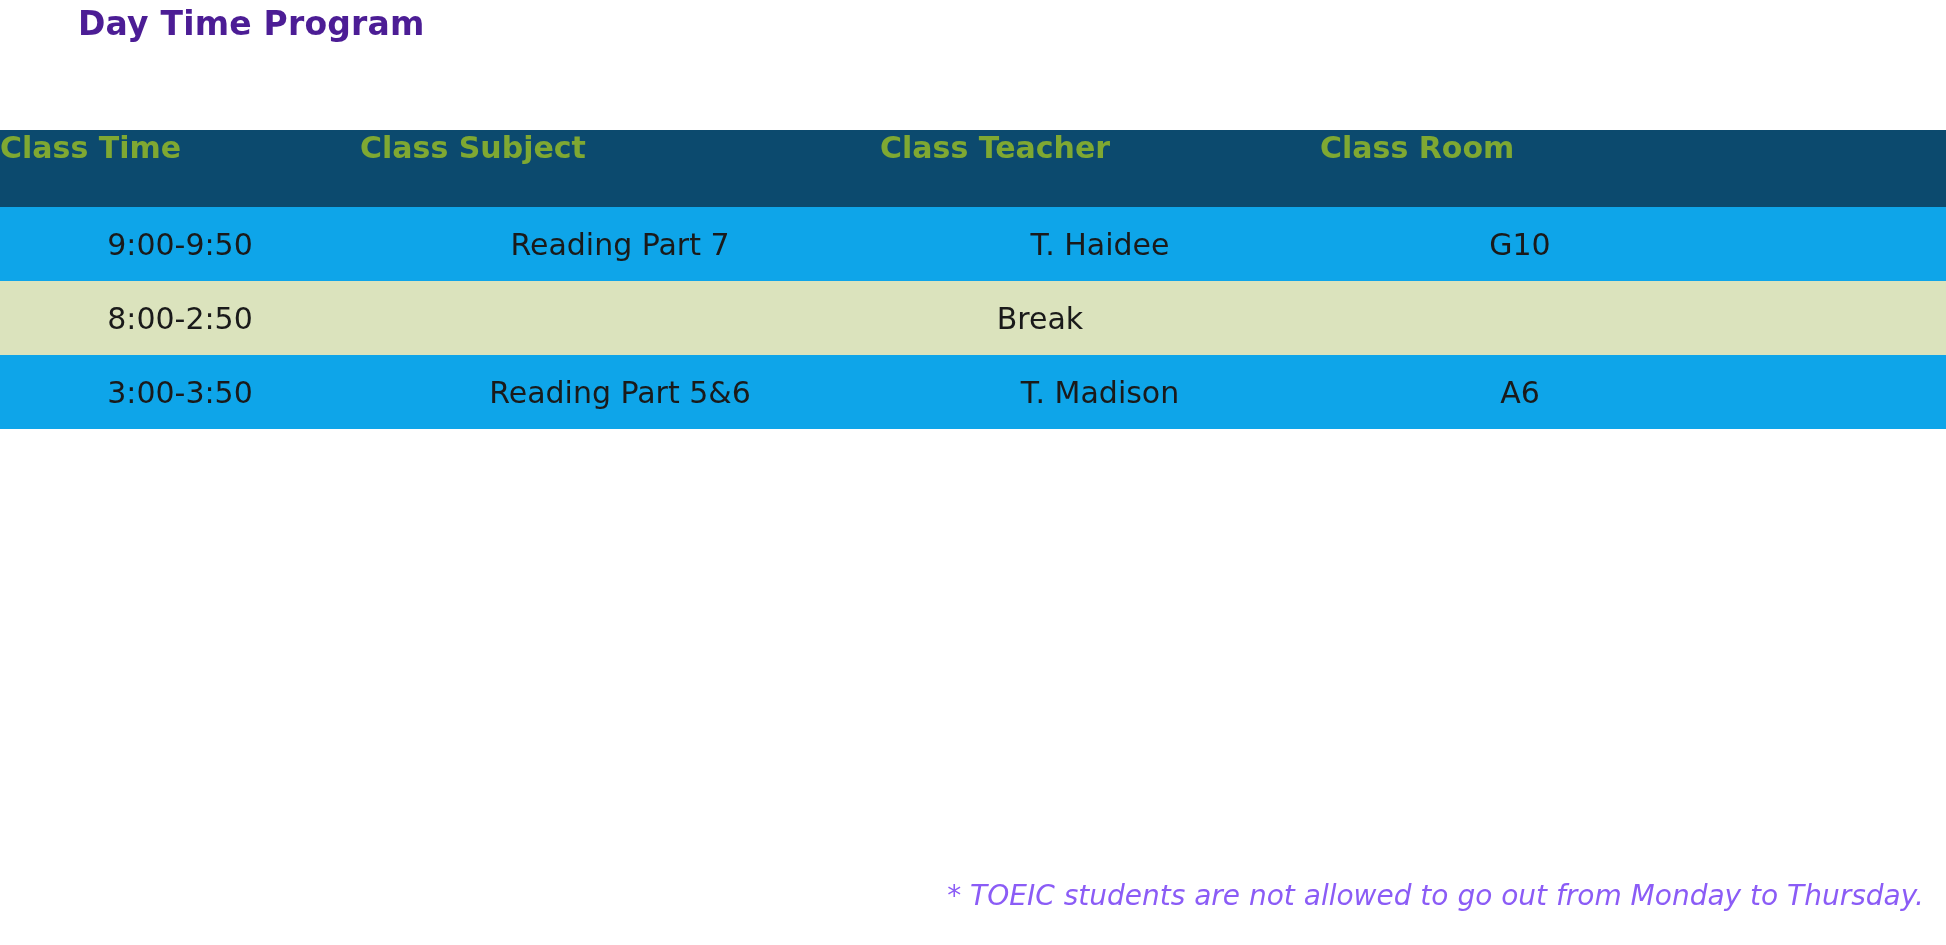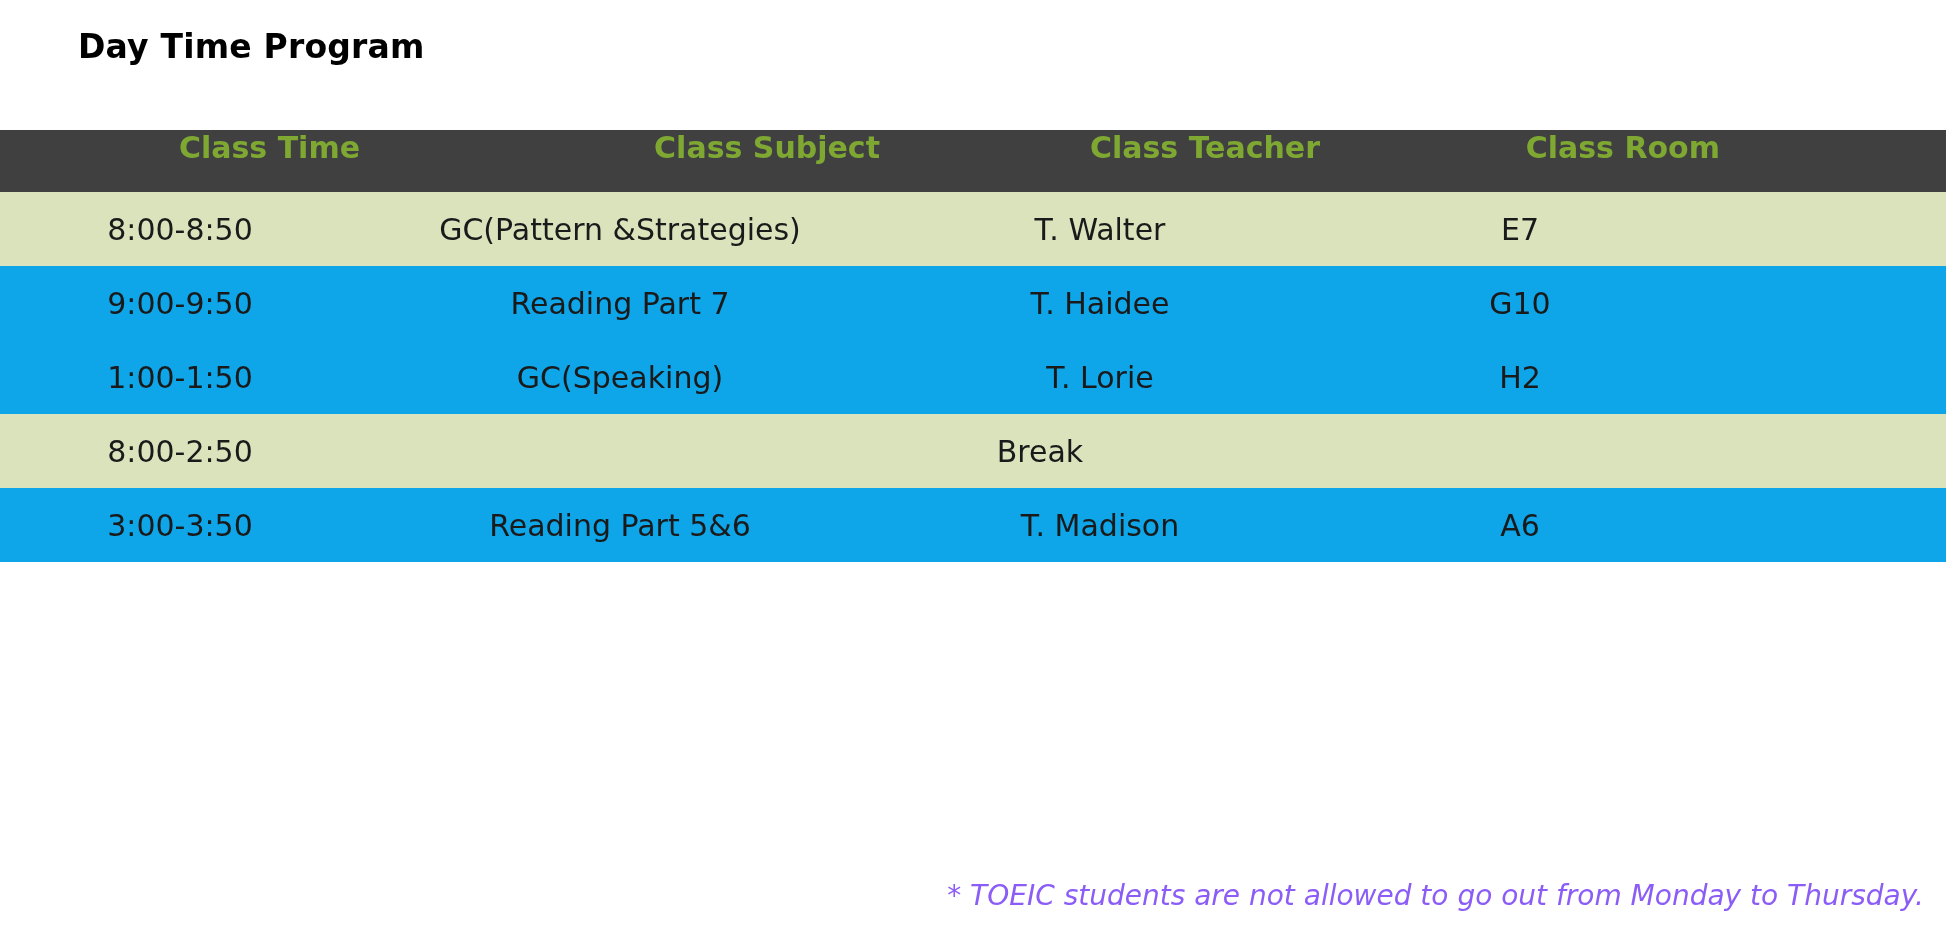--- a/index.html
+++ b/index.html
@@ -16,24 +16,24 @@
   }
   .page {
     position: relative;
     width: 1946px;
     height: 945px;
     box-sizing: border-box;
   }
   .title {
     position: absolute;
     left: 78px;
-    top: 27px;
+    top: 4px;
     font-size: 33px;
     font-weight: bold;
-    color: #000000;
+    color: #4c1d95;
     letter-spacing: 0.2px;
   }
   .table-wrap {
     position: absolute;
     left: 0;
     top: 130px;
     width: 1946px;
   }
   table.schedule {
     border-collapse: collapse;
@@ -43,23 +43,23 @@
   table.schedule col.c-time   { width: 360px; }
   table.schedule col.c-subject{ width: 520px; }
   table.schedule col.c-teacher{ width: 440px; }
   table.schedule col.c-room   { width: 400px; }
   table.schedule col.c-pad    { width: 226px; }
 
   table.schedule thead th {
     font-size: 30px;
     font-weight: bold;
     color: #7fa832;
-    padding: 0 0 27px 0;
-    text-align: right;
-    background: #404040;
+    padding: 0 0 42px 0;
+    text-align: left;
+    background: #0c4a6e;
     border: none;
   }
   table.schedule tbody td {
     font-size: 30px;
     color: #1a1a1a;
     text-align: center;
     height: 74px;
     padding: 0;
     border: none;
     font-weight: normal;
@@ -102,39 +102,25 @@
       <thead>
         <tr>
           <th>Class Time</th>
           <th>Class Subject</th>
           <th>Class Teacher</th>
           <th>Class Room</th>
           <th></th>
         </tr>
       </thead>
       <tbody id="schedule-body">
-          <tr class="row-odd">
-            <td>8:00-8:50</td>
-            <td>GC(Pattern &amp;Strategies)</td>
-            <td>T. Walter</td>
-            <td>E7</td>
-            <td></td>
-          </tr>
           <tr class="row-even">
             <td>9:00-9:50</td>
             <td>Reading Part 7</td>
             <td>T. Haidee</td>
             <td>G10</td>
-            <td></td>
-          </tr>
-          <tr class="row-even">
-            <td>1:00-1:50</td>
-            <td>GC(Speaking)</td>
-            <td>T. Lorie</td>
-            <td>H2</td>
             <td></td>
           </tr>
           <tr class="row-odd">
             <td>8:00-2:50</td>
             <td colspan="3" class="break-cell">Break</td>
             <td></td>
           </tr>
           <tr class="row-even">
             <td>3:00-3:50</td>
             <td>Reading Part 5&amp;6</td>

